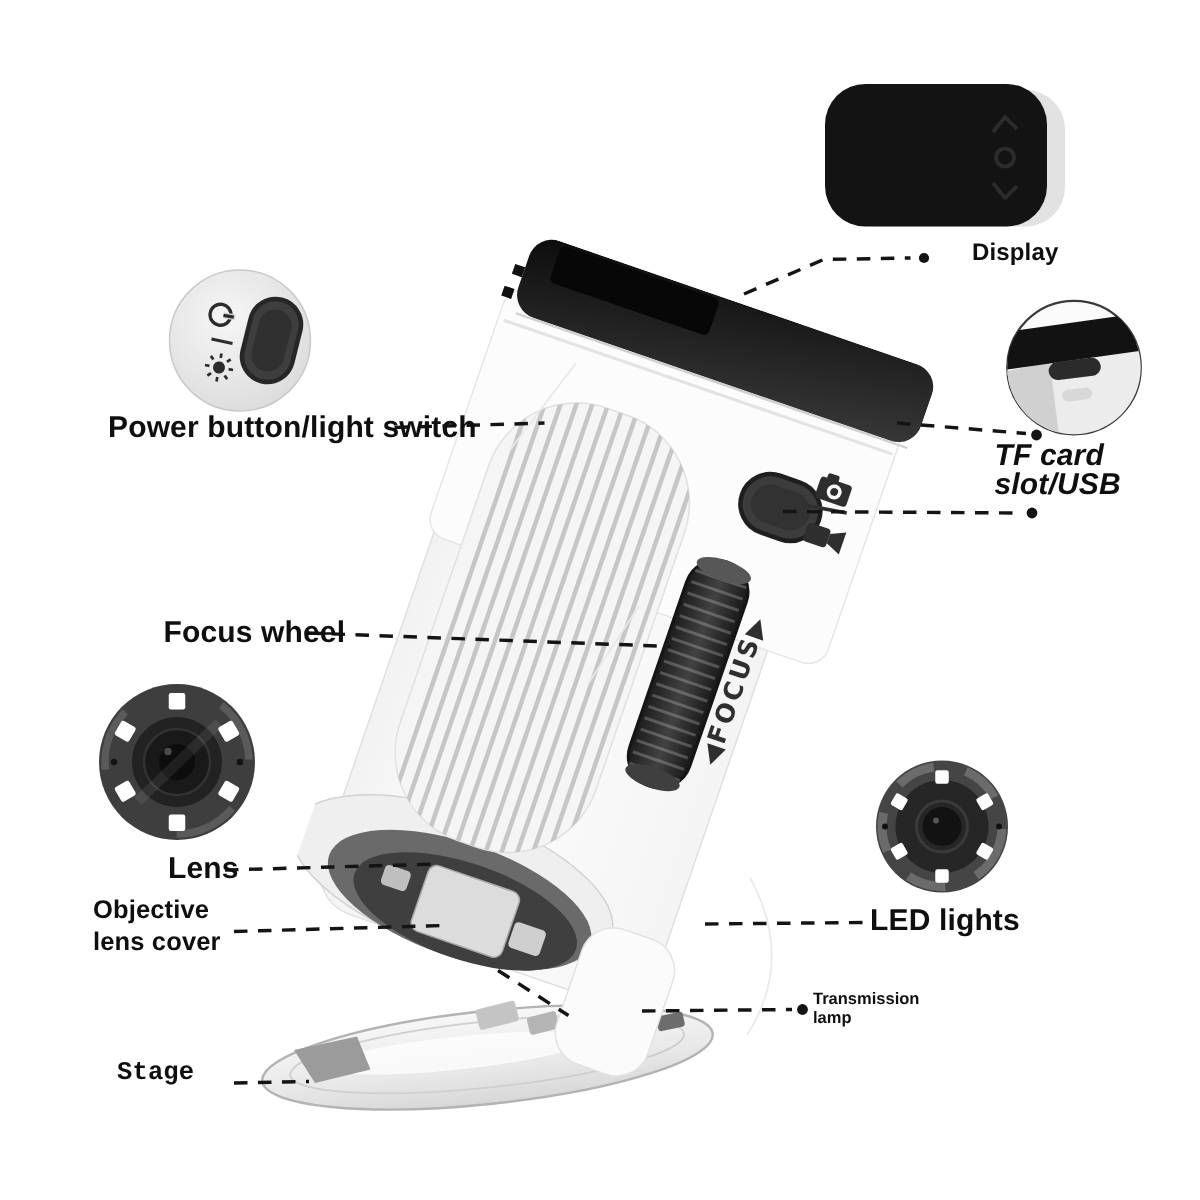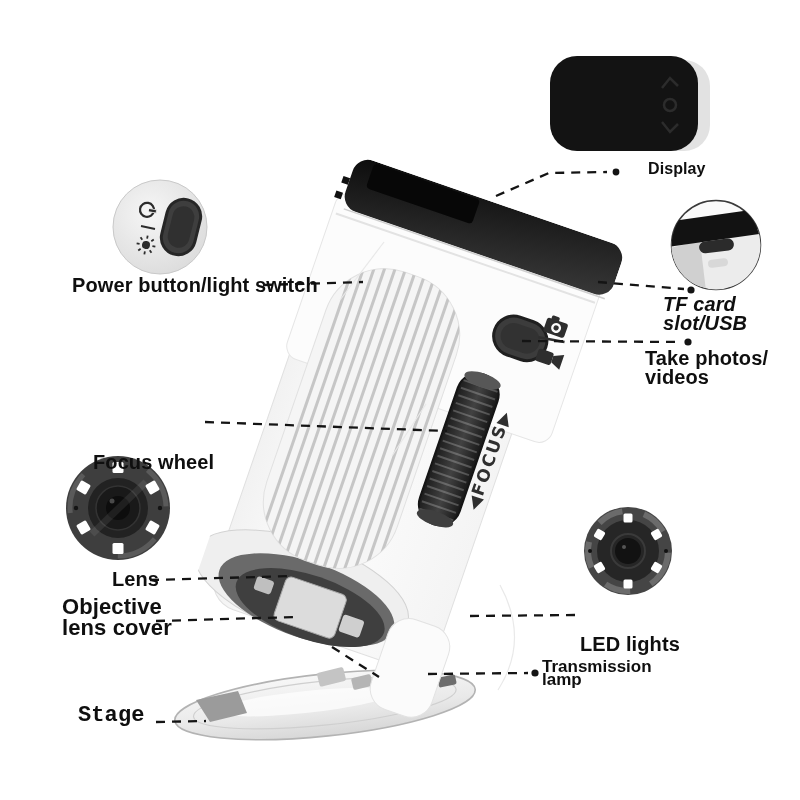--- a/index.html
+++ b/index.html
@@ -1,22 +1,22 @@
 <!DOCTYPE html>
 <html><head>
 <meta charset="utf-8">
 <style>
   html,body{margin:0;padding:0;background:#fff;}
   #canvas{position:relative;width:800px;height:800px;background:#fff;overflow:hidden;
           font-family:"Liberation Sans","DejaVu Sans",sans-serif;}
   .abs{position:absolute;}
   .lbl{position:absolute;font-weight:bold;color:#0f0f0f;font-size:20px;line-height:19px;
        white-space:pre-line;letter-spacing:0.1px;}
-  .lbl.big{font-size:22px;line-height:21px;}
-  .lbl.small{font-size:17px;line-height:13px;letter-spacing:0;}
+  .lbl.big{font-size:17px;line-height:21px;}
+  .lbl.small{font-size:11px;line-height:13px;letter-spacing:0;}
   #device{position:absolute;left:250px;top:185px;width:300px;height:520px;
           transform:rotate(19deg);}
   svg{display:block;}
   .layer{position:absolute;left:0;top:0;pointer-events:none;}
 </style>
 </head>
 <body>
 
 <div id="canvas">
 
@@ -275,24 +275,22 @@
       <circle cx="616" cy="172" r="3.4"></circle>
       <circle cx="691" cy="290" r="3.6"></circle>
       <circle cx="688" cy="342" r="3.6"></circle>
       <circle cx="535" cy="673" r="3.6"></circle>
     </g>
   </svg>
 
   <div class="lbl" style="left:628px;top:159px;font-size:16px;margin-left:20px;">Display</div>
   <div class="lbl" style="left:72px;top:276px;">Power button/light switch</div>
   <div class="lbl" style="left:663px;top:295px;font-style:italic;">TF card slot/USB</div>
-  <div class="lbl" style="left:645px;top:349px;">Take photos/
-videos</div>
-  <div class="lbl" style="left:93px;top:413px;margin-top:40px;">Focus wheel</div>
+  <div class="lbl" style="left:109px;top:413px;">Focus wheel</div>
   <div class="lbl" style="left:112px;top:570px;text-align:center;">Lens</div>
   <div class="lbl big" style="left:62px;top:596px;">Objective
 lens cover</div>
-  <div class="lbl" style="left:580px;top:605px;margin-top:30px;">LED lights</div>
+  <div class="lbl" style="left:580px;top:605px;">LED lights</div>
   <div class="lbl small" style="left:542px;top:660px;">Transmission
 lamp</div>
   <div class="lbl big" style="left:78px;top:705px;font-family:Liberation Mono, monospace;">Stage</div>
 
 </div>
 
 </body></html>

